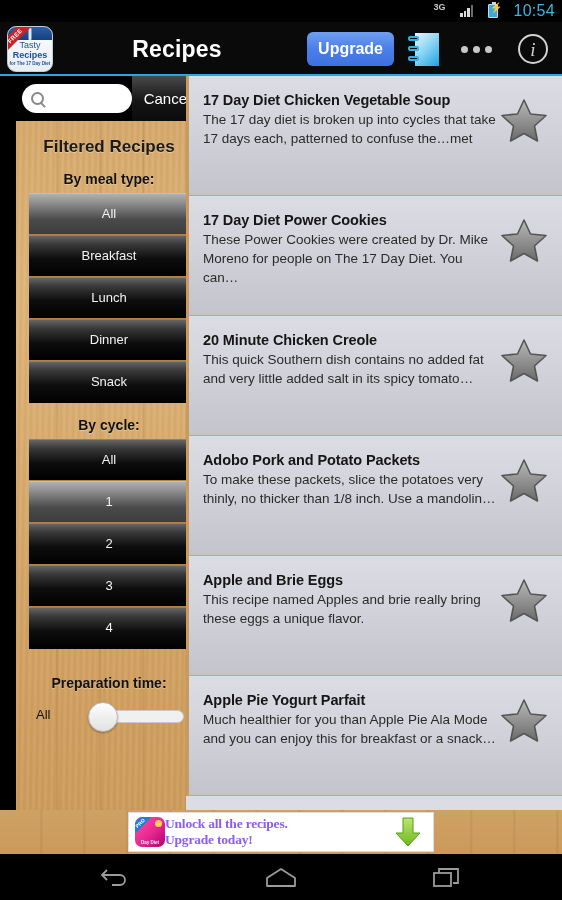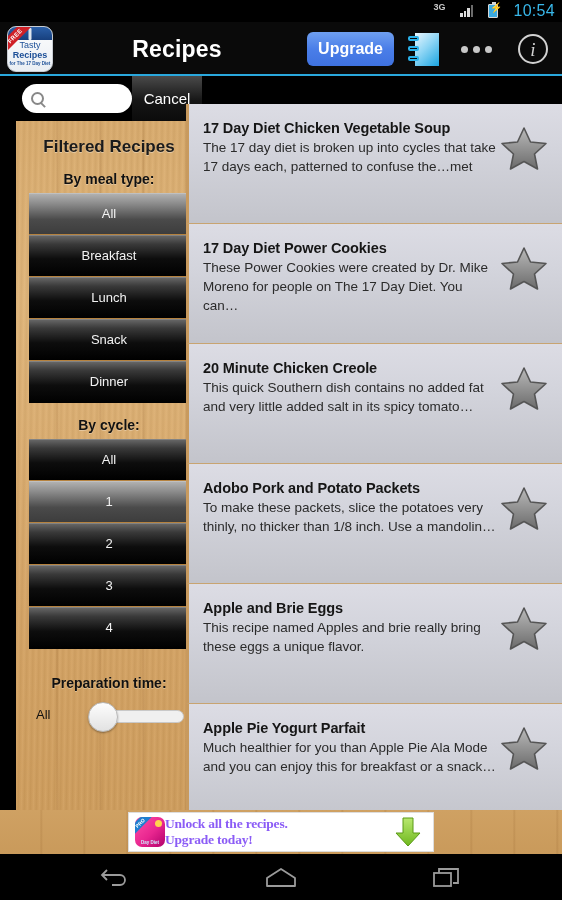--- a/index.html
+++ b/index.html
@@ -128,21 +128,21 @@
   .slider{ position:relative;width:96px;height:30px; }
   .slider .track{ position:absolute;top:11px;left:18px;width:78px;height:13px;
     background:#f0f0f0;border-radius:7px;border:1px solid #c9c9c9;}
   .slider .knob{ position:absolute;top:3px;left:0px;width:30px;height:30px;
     border-radius:50%;background:linear-gradient(180deg,#fdfdfd,#e2e2e2);
     border:1px solid #b7b7b7;box-shadow:0 1px 2px rgba(0,0,0,.35);cursor:pointer;}
 
   
   .listpanel{
     position:absolute; top:76px; left:186px; width:376px; height:734px;
-    background:#dcdce4; overflow:hidden;margin-top:28px;
+    background:#dcdce4; overflow:hidden;
   }
   .row{
     position:relative; width:376px; height:120px;
     background:linear-gradient(180deg,#dcdce4 0%,#d3d4dc 38%,#c3c4cb 100%);
     border-bottom:1px solid #c8a471; border-left:3px solid #c89a5e;
     padding:16px 62px 0 14px;
   }
   .row:first-child{ border-left:3px solid #111; }
   .r-title{ font-size:14.5px;font-weight:bold;color:#161616;margin-bottom:2px;
             letter-spacing:-.1px; }
@@ -240,22 +240,22 @@
     </div>
 
     <div class="panel-scroll">
       <div class="filter-title">Filtered Recipes</div>
 
       <div class="section-label">By meal type:</div>
       <div class="btn-group">
         <button class="fbtn sel">All</button>
         <button class="fbtn">Breakfast</button>
         <button class="fbtn">Lunch</button>
+        <button class="fbtn">Dinner</button>
         <button class="fbtn">Snack</button>
-        <button class="fbtn">Dinner</button>
       </div>
 
       <div class="section-label">By cycle:</div>
       <div class="btn-group">
         <button class="fbtn">All</button>
         <button class="fbtn sel">1</button>
         <button class="fbtn">2</button>
         <button class="fbtn">3</button>
         <button class="fbtn">4</button>
       </div>

